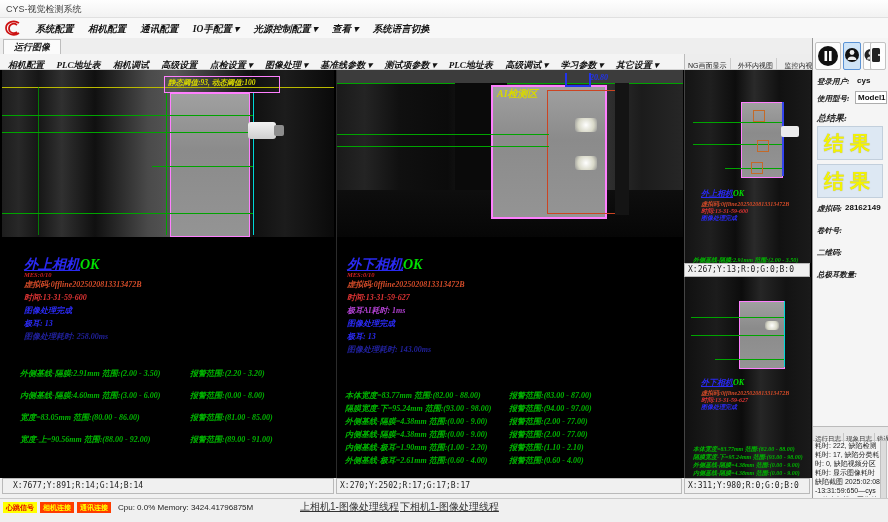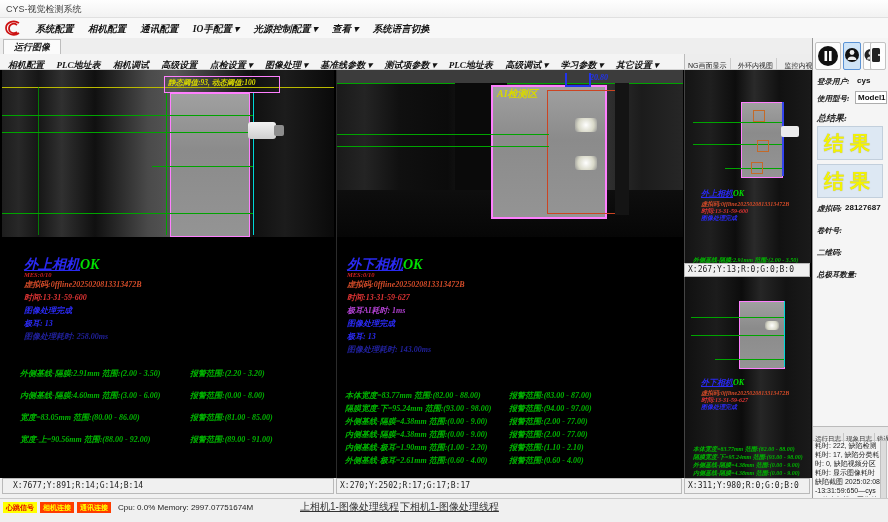--- a/index.html
+++ b/index.html
@@ -297,35 +297,35 @@
 
     <div class="slabel" style="left:4px;top:56px;">使用型号:</div>
     <div class="sinput" style="left:42px;top:53px;width:32px;height:13px;">Model1</div>
 
     <div class="slabel" style="left:4px;top:74px;font-size:9px;">总结果:</div>
 
     <div class="resultbox" style="top:88px;">结果</div>
     <div class="resultbox" style="top:126px;">结果</div>
 
     <div class="slabel" style="left:4px;top:166px;">虚拟码:</div>
-    <div class="svalue" style="left:32px;top:165px;">28127687</div>
+    <div class="svalue" style="left:32px;top:165px;">28162149</div>
 
     <div class="slabel" style="left:4px;top:188px;">卷针号:</div>
     <div class="slabel" style="left:4px;top:210px;">二维码:</div>
     <div class="slabel" style="left:4px;top:232px;text-align:right;">总极耳数量:</div>
 
     <div class="logtabs">
       <span class="logtab">运行日志</span><span class="logtab">现象日志</span><span class="logtab">错误日志</span>
     </div>
     <div class="logtext">耗时: 222, 缺陷检测耗时: 17, 缺陷分类耗时: 0, 缺陷视频分区耗时: 显示图像耗时缺陷截图 2025:02:08-13:31:59:650—cys—外上相机—图像处理耗时: 258.00ms</div>
     <div class="logscroll"></div>
   </div>
 
   <div class="abs bottombar">
     <span class="badge" style="left:3px;background:#ffff00;color:#e00000;">心跳信号</span>
     <span class="badge" style="left:40px;background:#ff3c00;color:#ffff00;">相机连接</span>
     <span class="badge" style="left:77px;background:#ff3c00;color:#ffff00;">通讯连接</span>
-    <span class="cputext" style="left:118px;">Cpu: 0.0% Memory: 2997.07751674M</span>
+    <span class="cputext" style="left:118px;">Cpu: 0.0% Memory: 3424.41796875M</span>
     <span class="thread" style="left:300px;">上相机1-图像处理线程</span>
     <span class="thread" style="left:400px;">下相机1-图像处理线程</span>
   </div>
 
 </div>
 
 </body></html>

